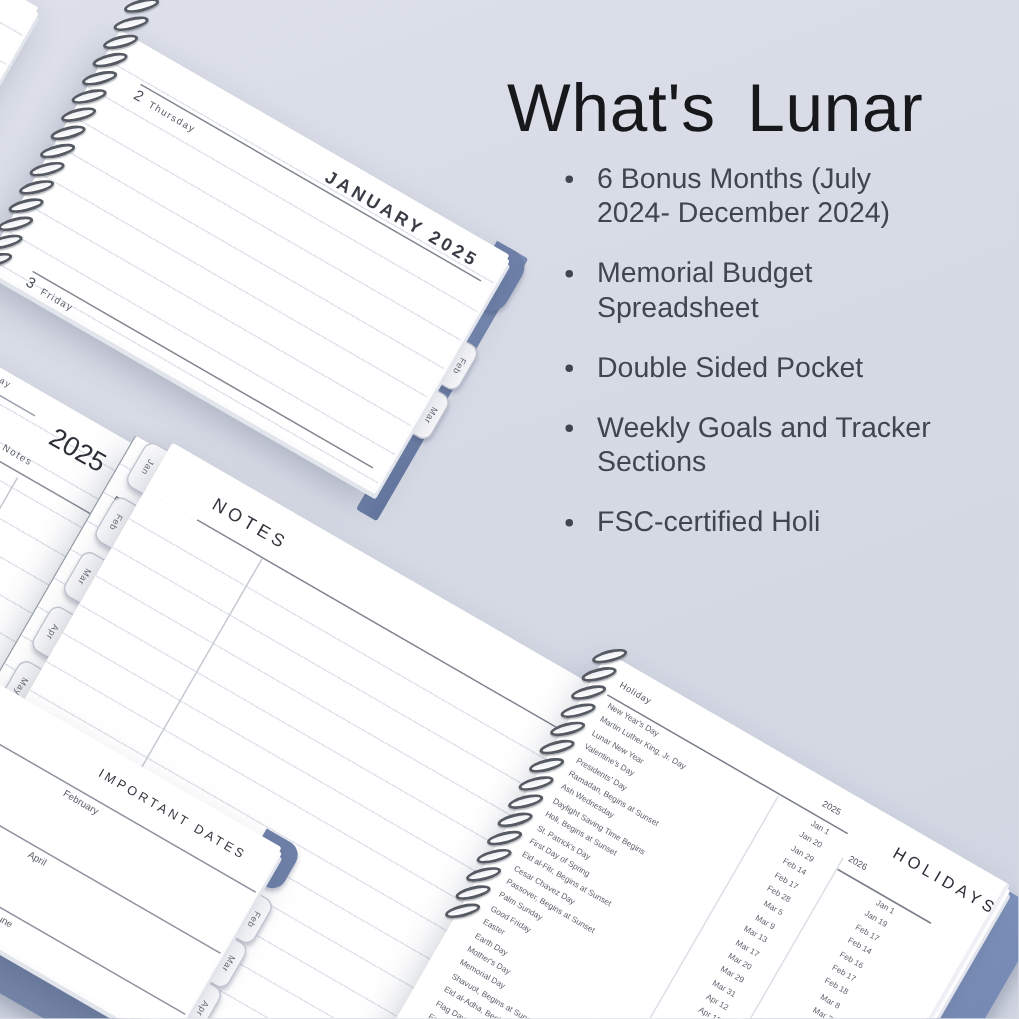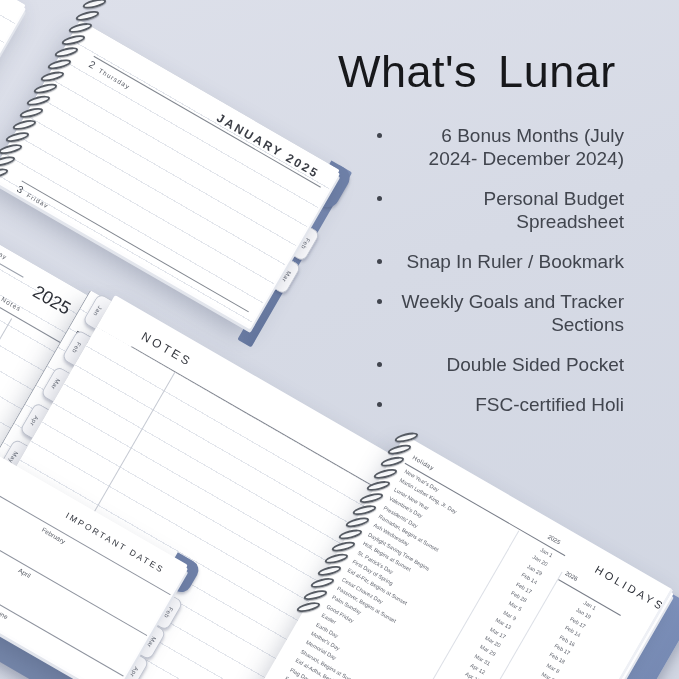--- a/index.html
+++ b/index.html
@@ -92,21 +92,21 @@
   .pd-v1{position:absolute;left:146px;top:26px;bottom:0;border-left:1px solid #dcdfe6;}
   .pd-v2{position:absolute;left:204px;top:40px;bottom:0;border-left:1px solid #dcdfe6;}
 
   
   .page-behind{left:-260px;top:-160px;width:330px;height:420px;transform:rotate(30deg);z-index:1;}
 
   
   .copy{position:absolute;left:338px;top:46px;width:330px;z-index:9;}
   .copy h1{margin:0;font-size:45px;font-weight:300;letter-spacing:.5px;word-spacing:8px;
            color:#17181b;}
-  .features{list-style:none;margin:26px 0 0 34px;padding:0;width:252px;text-align:right;}
+  .features{list-style:none;margin:10px 0 0 34px;padding:0;width:252px;}
   .features li{position:relative;padding-left:26px;margin-bottom:17px;
                font-size:19px;line-height:23px;color:#41454e;}
   .features li::before{content:"";position:absolute;left:5px;top:9px;width:5px;height:5px;
                border-radius:50%;background:#41454e;}
   
   .page-a .tab:nth-of-type(1){top:64px;} .page-a .tab:nth-of-type(2){top:102px;}
   .page-b .tab.blue{top:30px;height:44px;}
   .page-b .tab.w1{top:84px;} .page-b .tab.w2{top:126px;} .page-b .tab.w3{top:168px;}
   .page-b .tab.w4{top:210px;}
   .page-c .tabs-c .tab:nth-of-type(1){top:6px;}   .page-c .tabs-c .tab:nth-of-type(2){top:48px;}
@@ -354,21 +354,20 @@
       <div class="coil"></div>
       <div class="coil"></div>
       <div class="coil"></div>
     </div>
 
   <div class="copy">
     <h1>What's Lunar</h1>
     <ul class="features">
 
     <li>6 Bonus Months (July 2024- December 2024)</li>
-        <li>Personal Budget Spreadsheet</li>
-        <li>Snap In Ruler / Bookmark</li>
+        <li>Memorial Budget Spreadsheet</li>
+        <li>Double Sided Pocket</li>
         <li>Weekly Goals and Tracker Sections</li>
-        <li>Double Sided Pocket</li>
         <li>FSC-certified Holi</li>
       </ul>
   </div>
 
 </div>
 
 </body></html>

